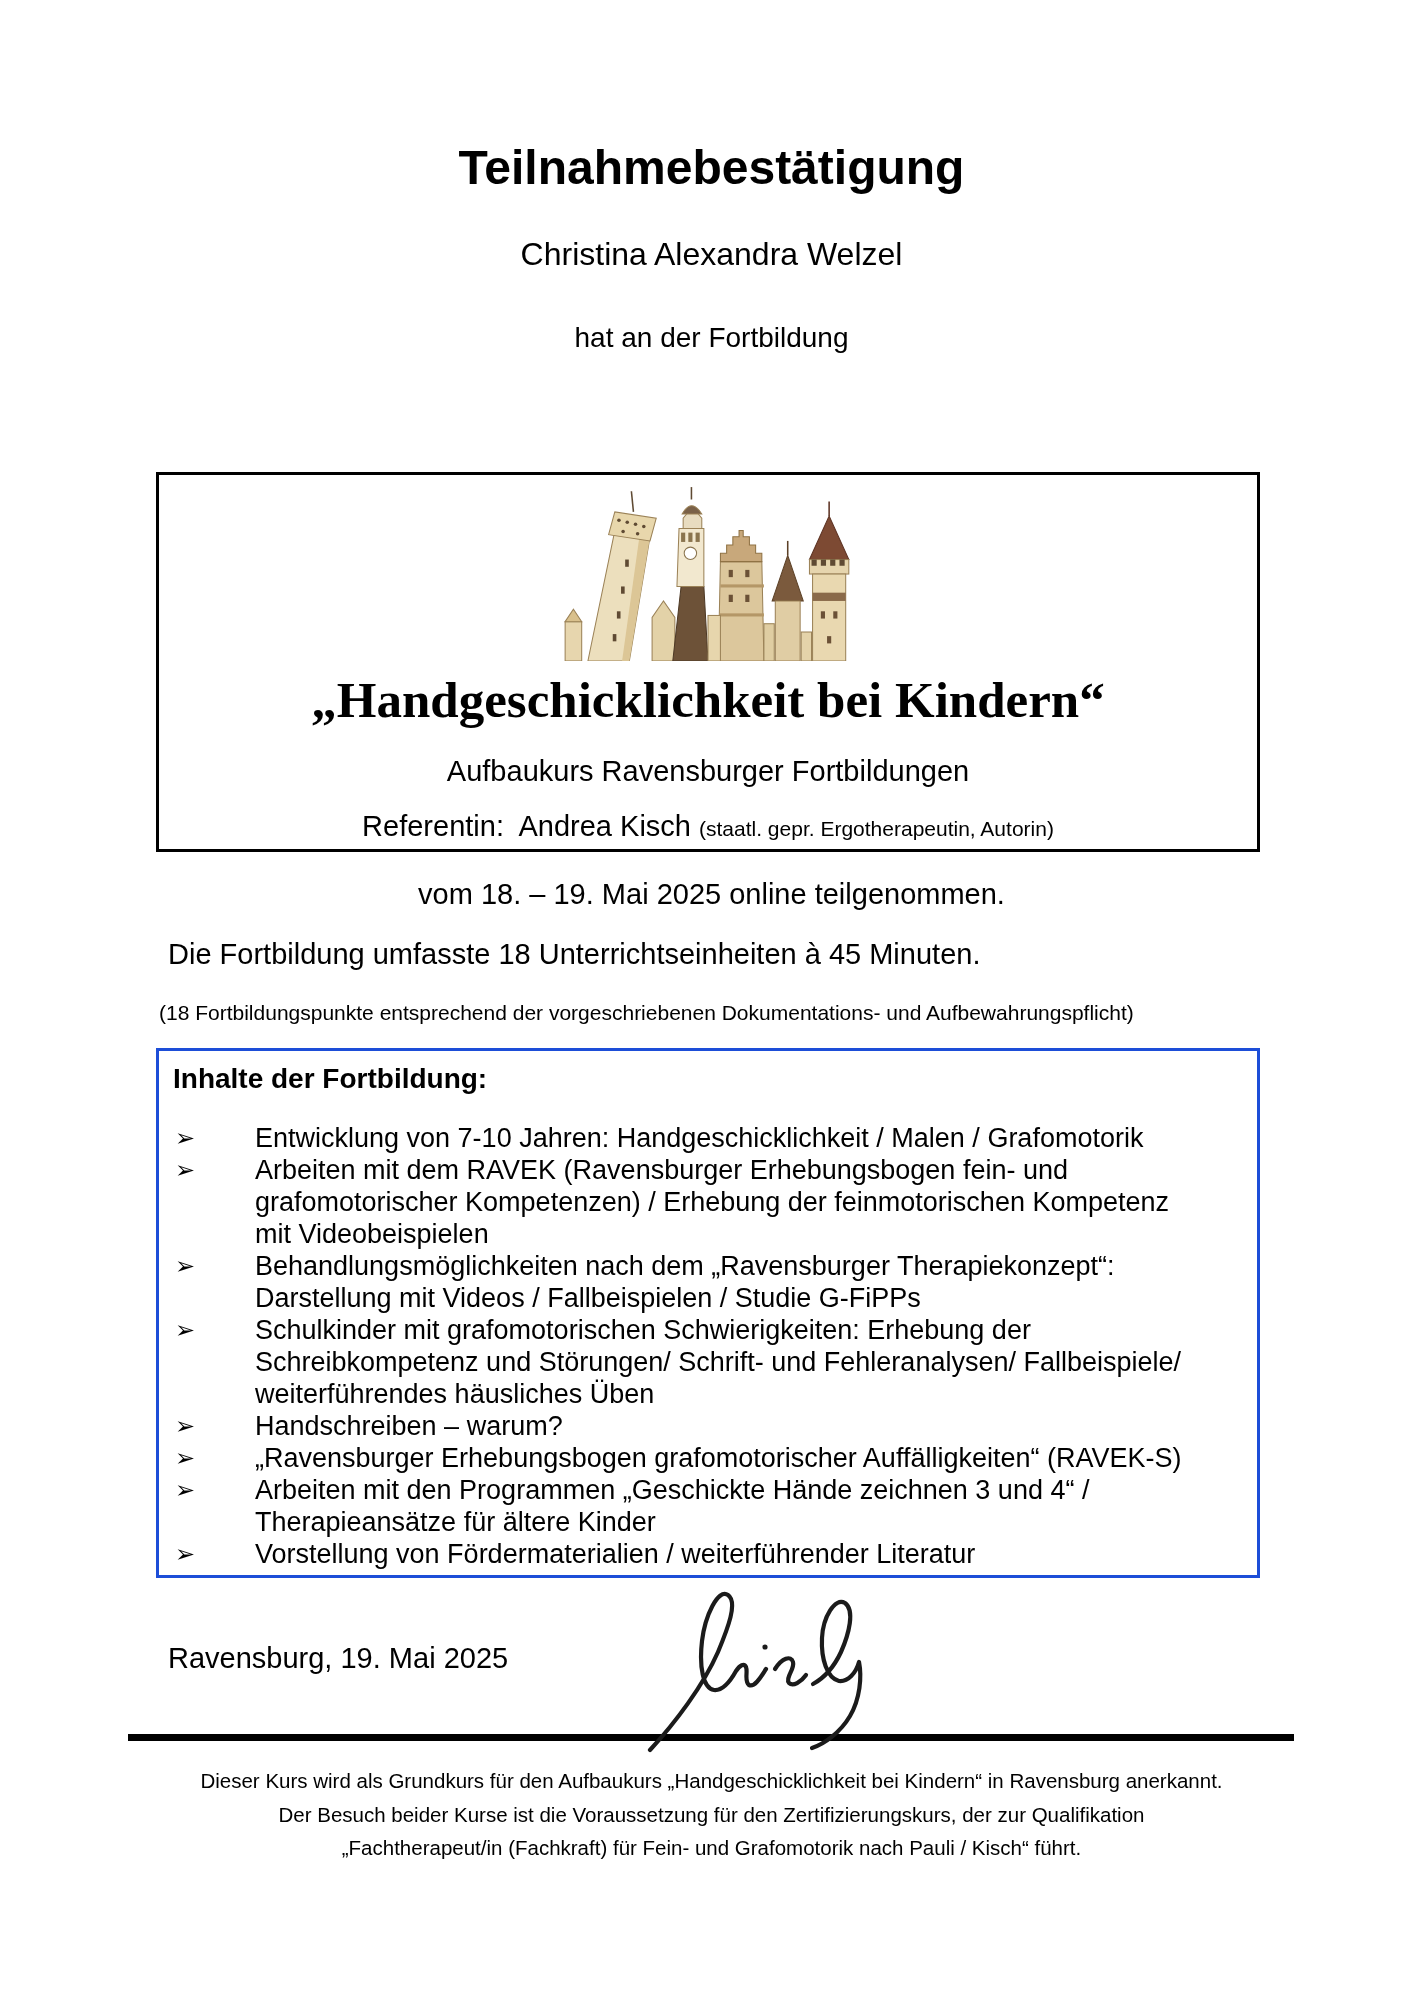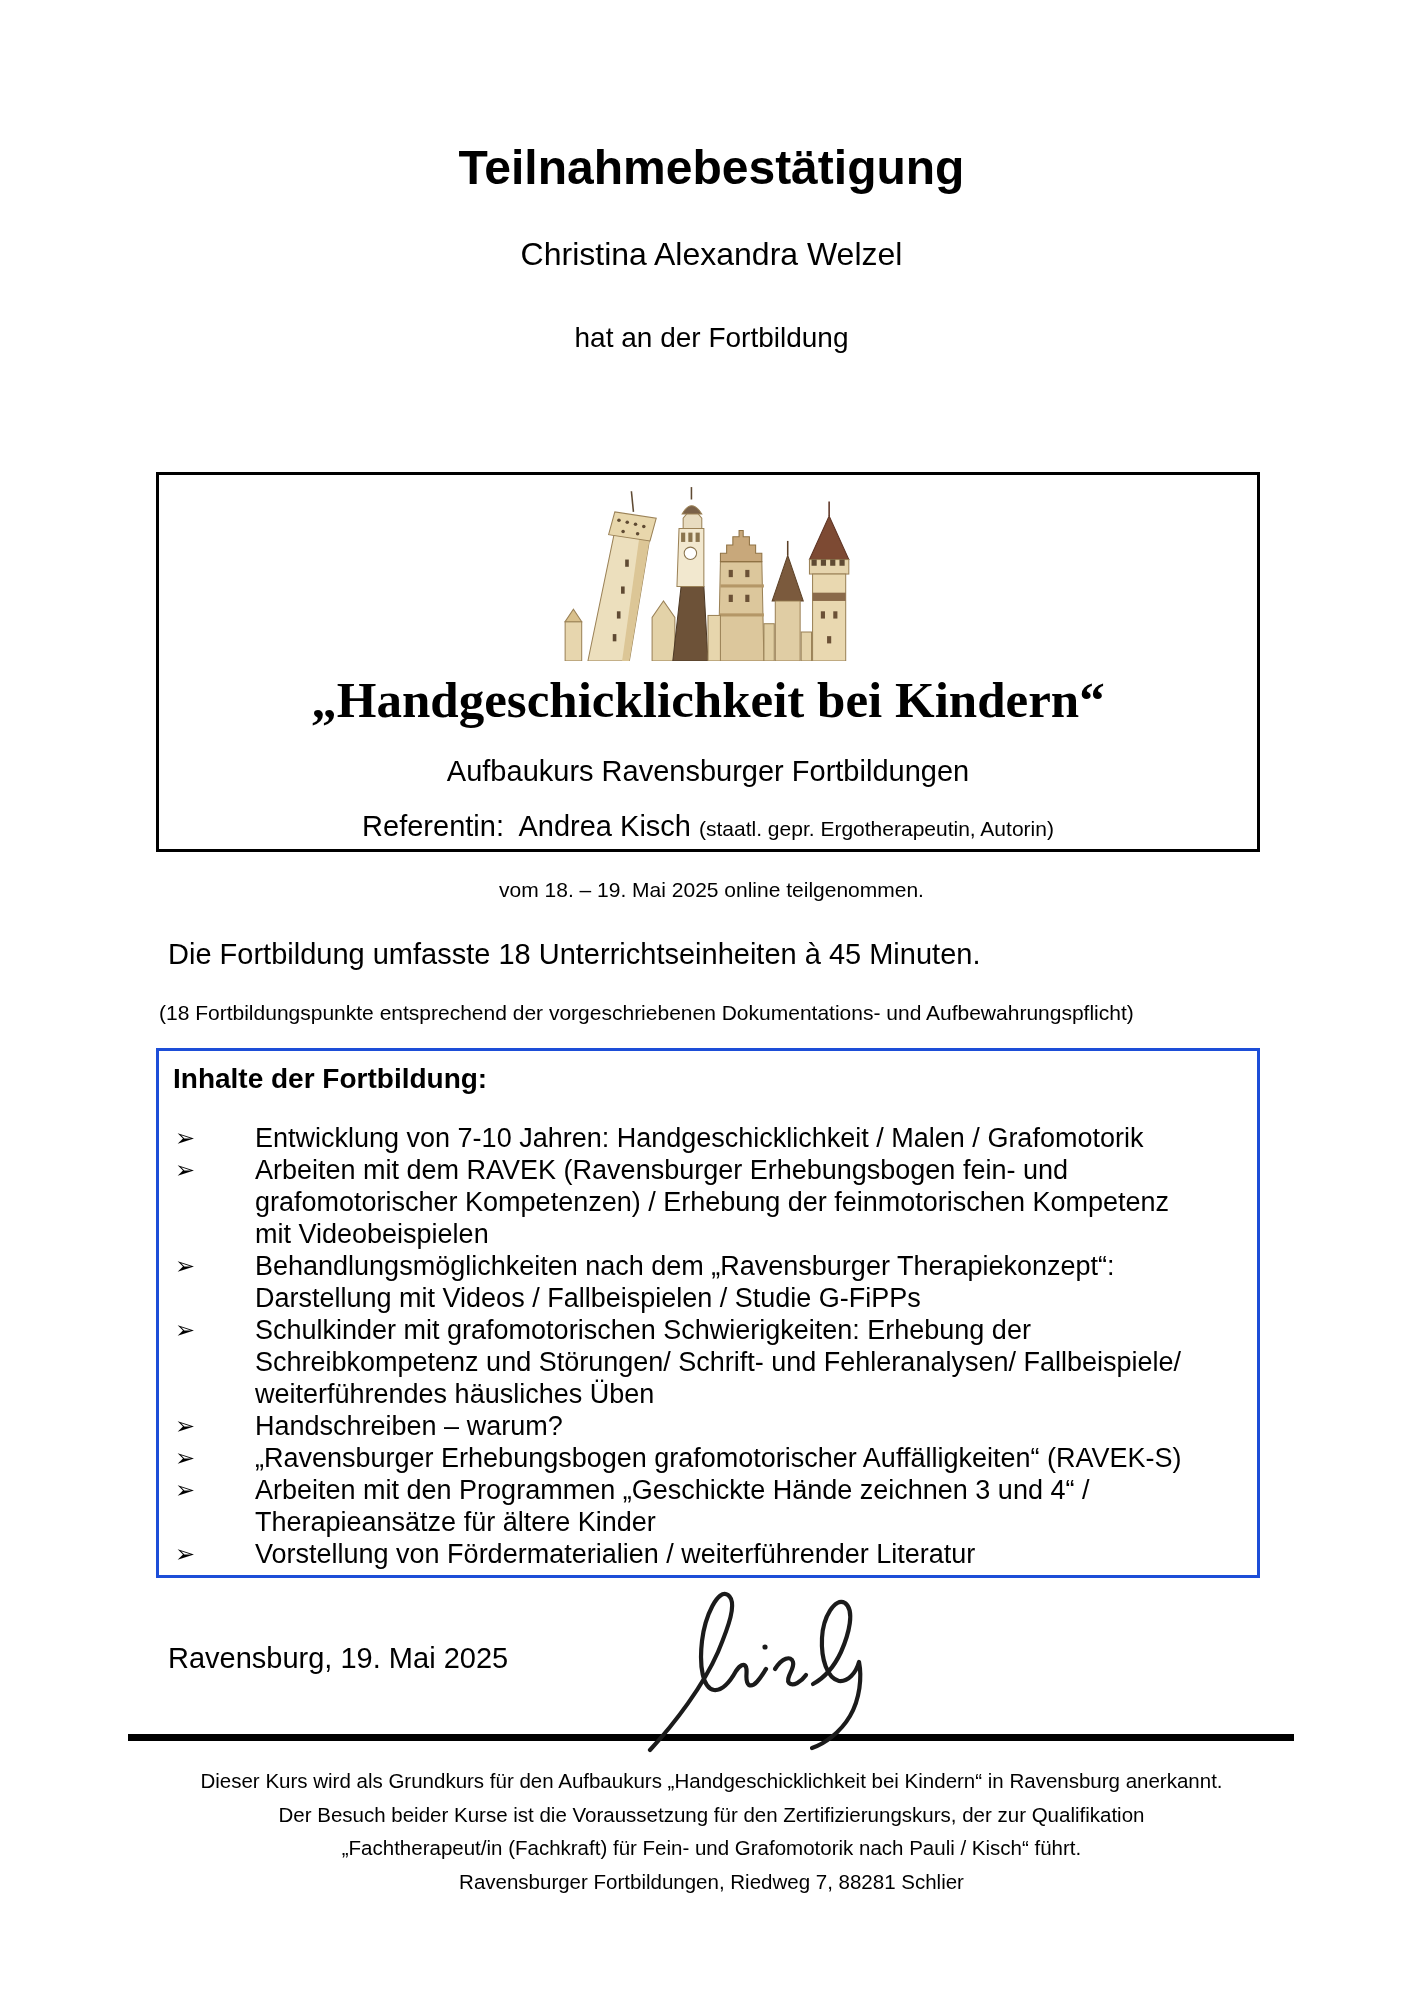--- a/index.html
+++ b/index.html
@@ -19,21 +19,21 @@
   .course-box {
     position:absolute; left:156px; top:472px; width:1104px; height:380px;
     border:3px solid #000; box-sizing:border-box; text-align:center;
   }
   .castle { display:block; margin:10px auto 0 auto; }
   .course-title { font-size:51px; font-weight:bold; margin-top:10px;font-family:Liberation Serif, serif; }
   .course-subtitle { font-size:29px; margin-top:26px; }
   .lecturer { font-size:29px; margin-top:22px; white-space:pre-wrap; }
   .lecturer .qual { font-size:21px; }
 
-  .line-vom    { top:878px; font-size:21px; }
+  .line-vom    { top:878px; font-size:29px; }
   .line-die    { top:938px; left:168px; font-size:29px; }
   .line-punkte { top:1001px; left:159px; font-size:21px; }
 
   .contents-box {
     position:absolute; left:156px; top:1048px; width:1104px; height:530px;
     border:3px solid #1d4ed8; box-sizing:border-box;
   }
   .contents-heading { font-size:28px; font-weight:bold; margin:12px 0 0 14px; }
   .contents-list { margin-top:27px; }
   .list-row { position:relative; padding-left:96px; padding-right:14px;
@@ -171,16 +171,15 @@
       <path d="M 160,91 C 167,80 176,77 178,84 C 180,91 170,100 174,105 C 178,109 186,104 191,97"></path>
       <path d="M 198,106 C 209,100 219,89 226,74 C 234,56 240,32 230,25 C 220,19 208,39 207,60 C 206,81 212,100 224,103 C 233,104 241,95 244,84 C 247,99 245,121 235,138 C 225,155 209,166 197,170"></path>
       <circle cx="150" cy="69" r="2.6" fill="#1b1b1b" stroke="none"></circle>
     </g>
   </svg>
 
   <div class="abs center footer">
     <div>Dieser Kurs wird als Grundkurs für den Aufbaukurs „Handgeschicklichkeit bei Kindern“ in Ravensburg anerkannt.</div>
     <div>Der Besuch beider Kurse ist die Voraussetzung für den Zertifizierungskurs, der zur Qualifikation</div>
     <div>„Fachtherapeut/in (Fachkraft) für Fein- und Grafomotorik nach Pauli / Kisch“ führt.</div>
-    <div>Ravensburger Fortbildungen, Riedweg 7, 88281 Schlier</div>
   </div>
 
 </div>
 
 </body></html>

